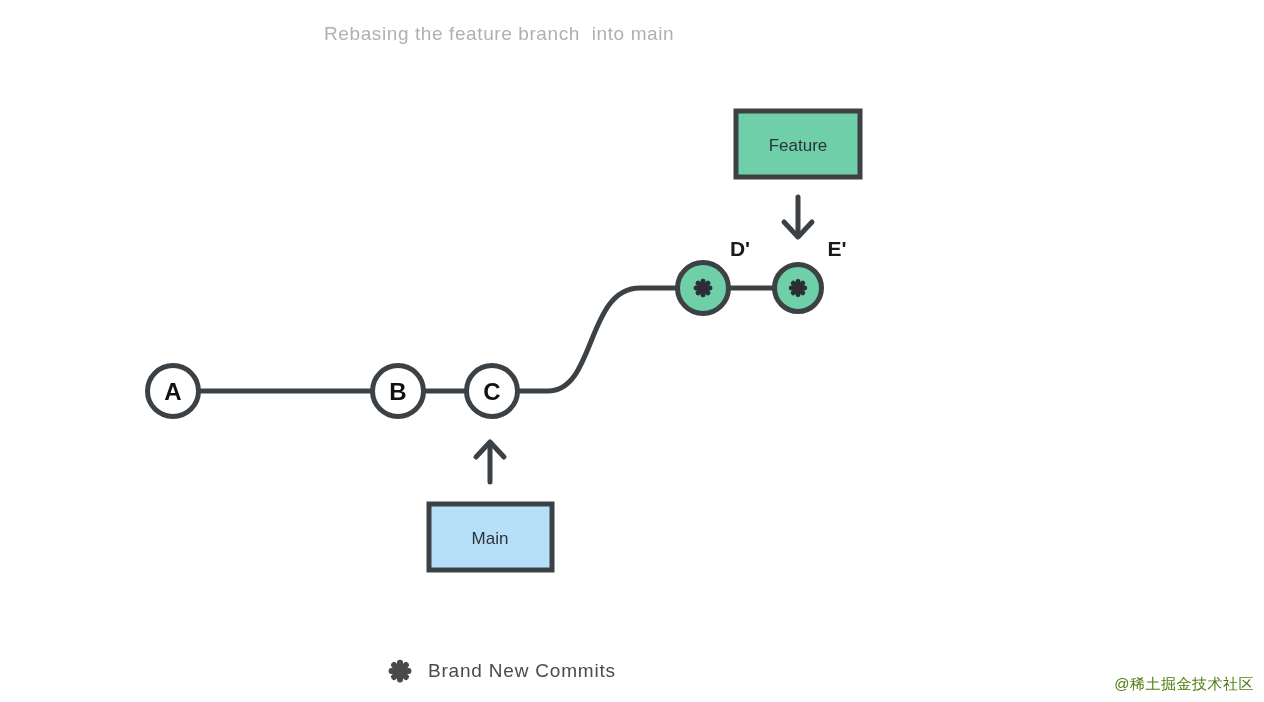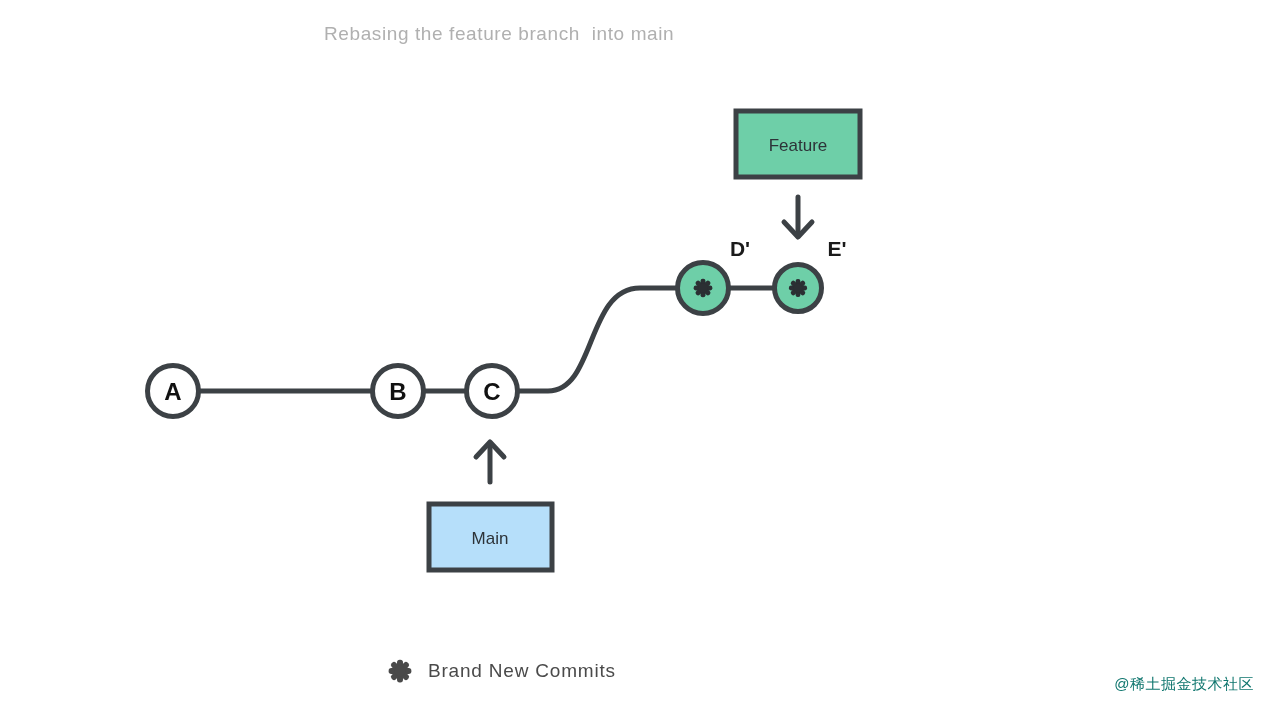--- a/index.html
+++ b/index.html
@@ -50,21 +50,21 @@
     font-size: 19px;
     letter-spacing: 0.8px;
     color: #4a4a4a;
     font-family: "Liberation Sans", sans-serif;
   }
   .watermark {
     position: absolute;
     right: 10px;
     bottom: 8px;
     font-size: 15px;
-    color: #0f766e;
+    color: #4d7c0f;
     font-family: "Liberation Sans", sans-serif;
     letter-spacing: 0.5px;
   }
   .node-label {
     font-family: "Liberation Sans", sans-serif;
     font-weight: bold;
     font-size: 24px;
     fill: #111111;
   }
   .tag-label {

